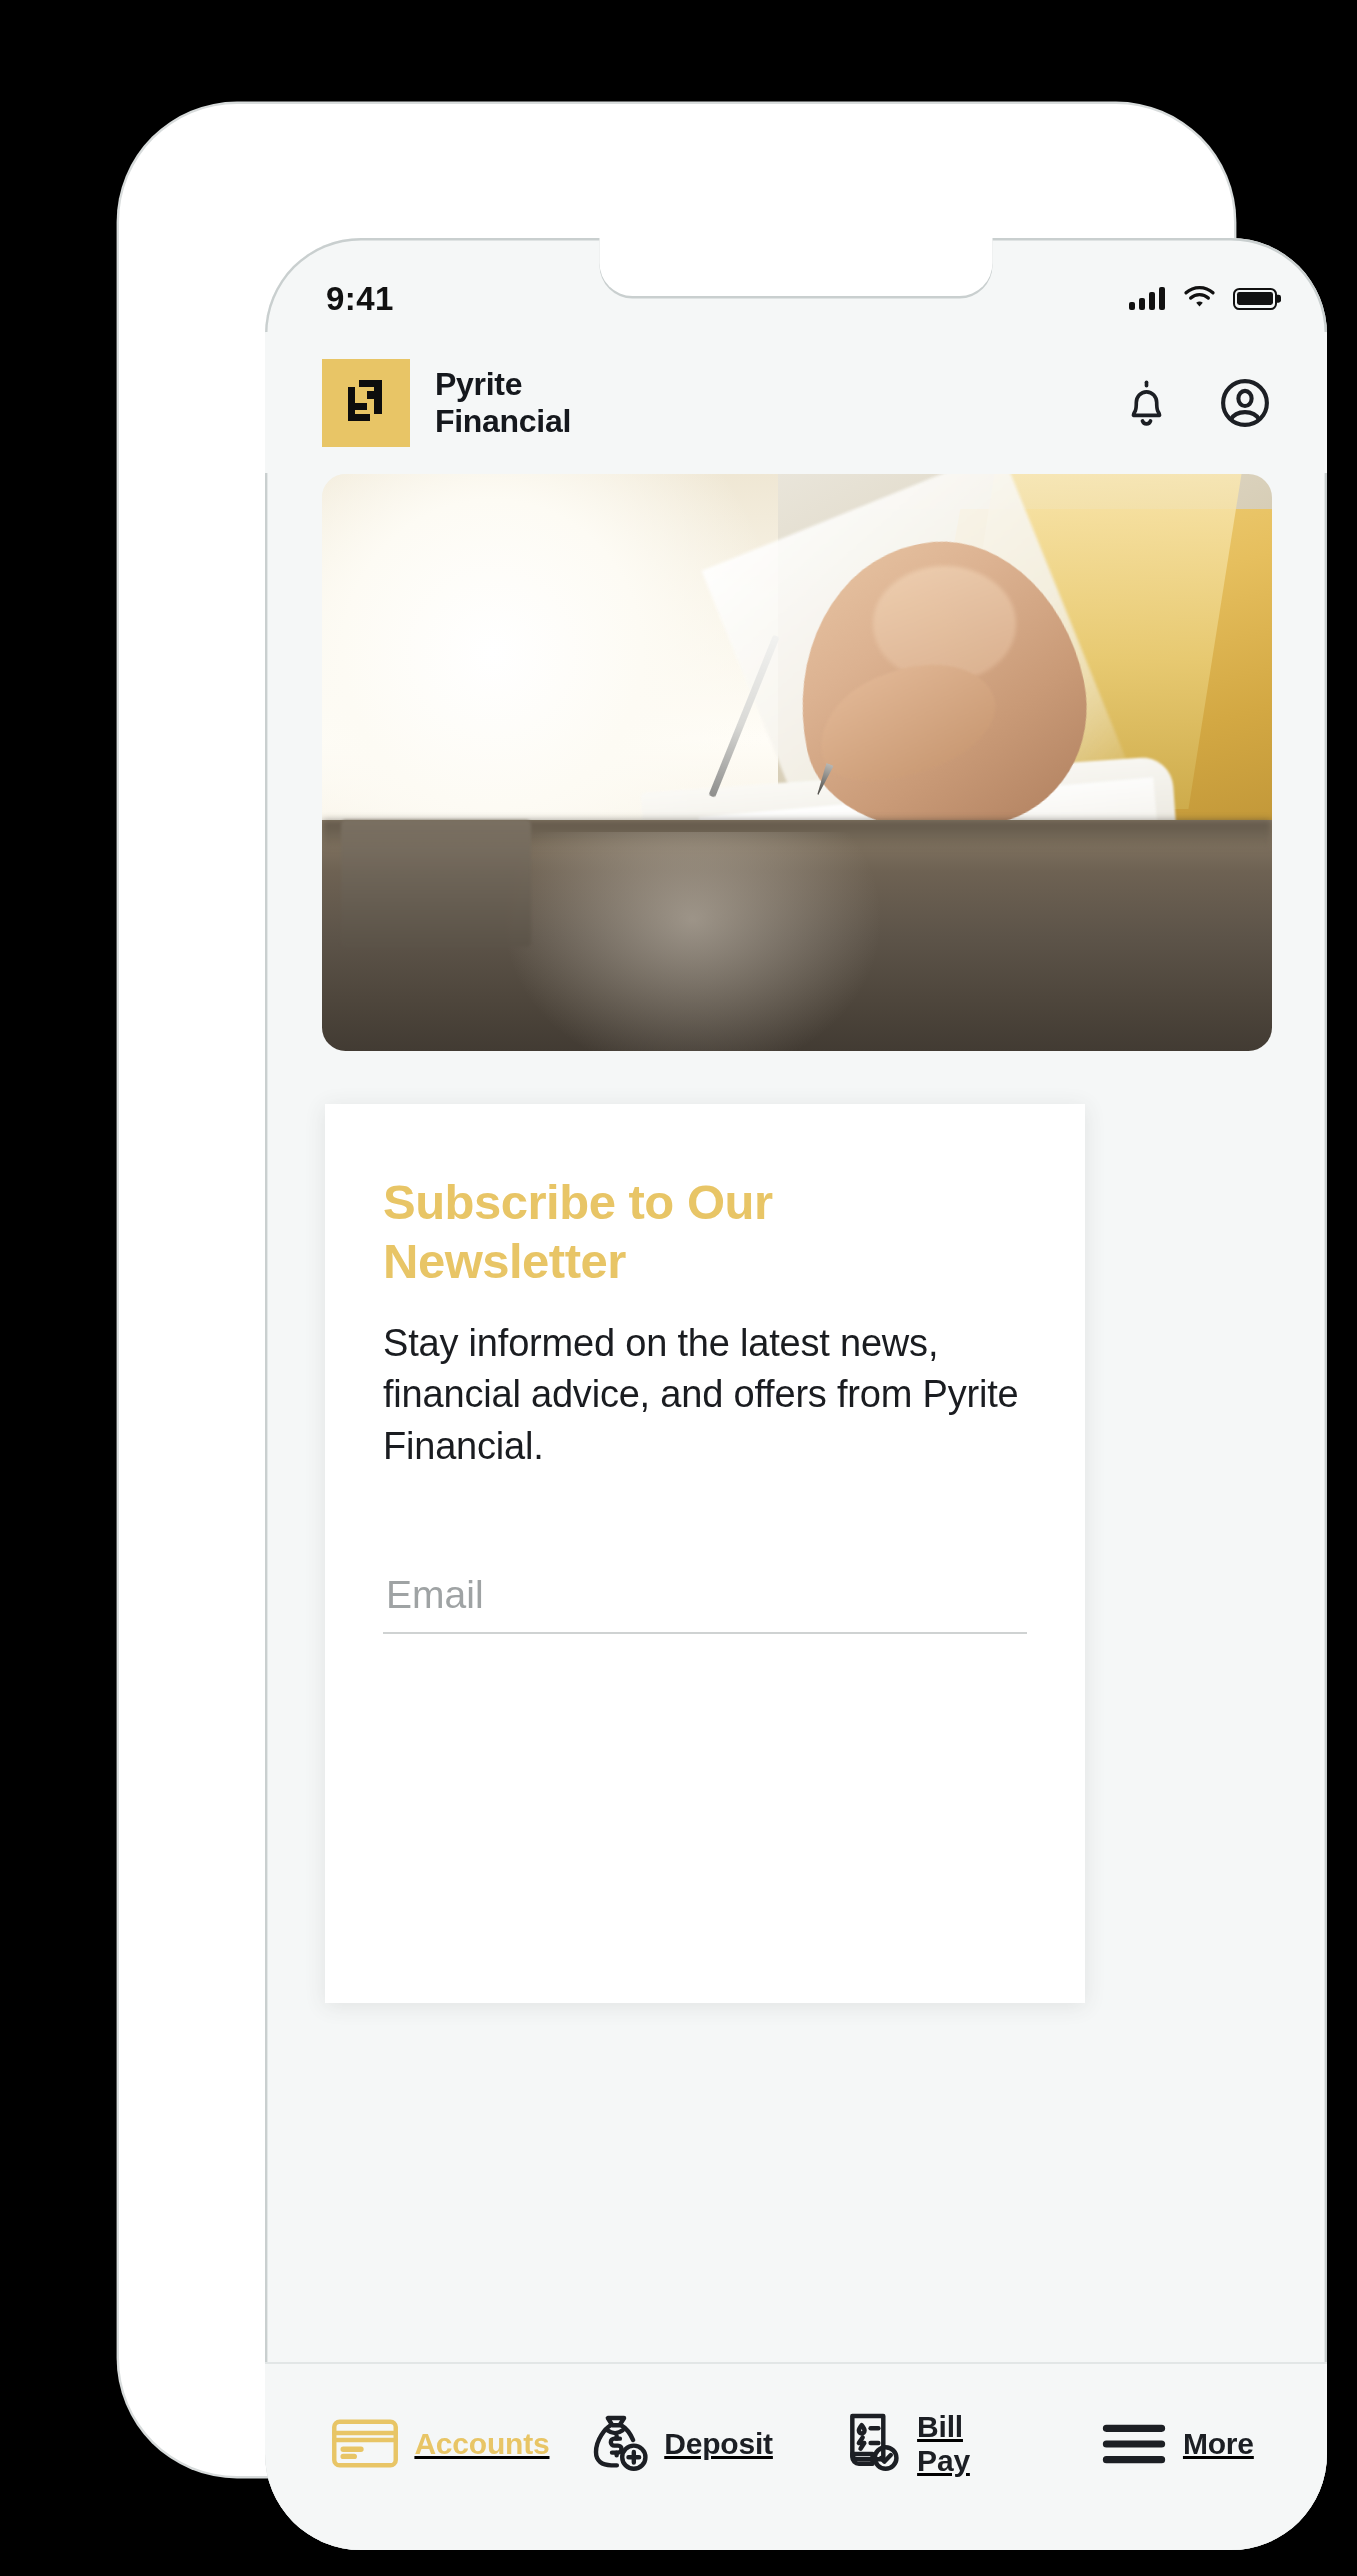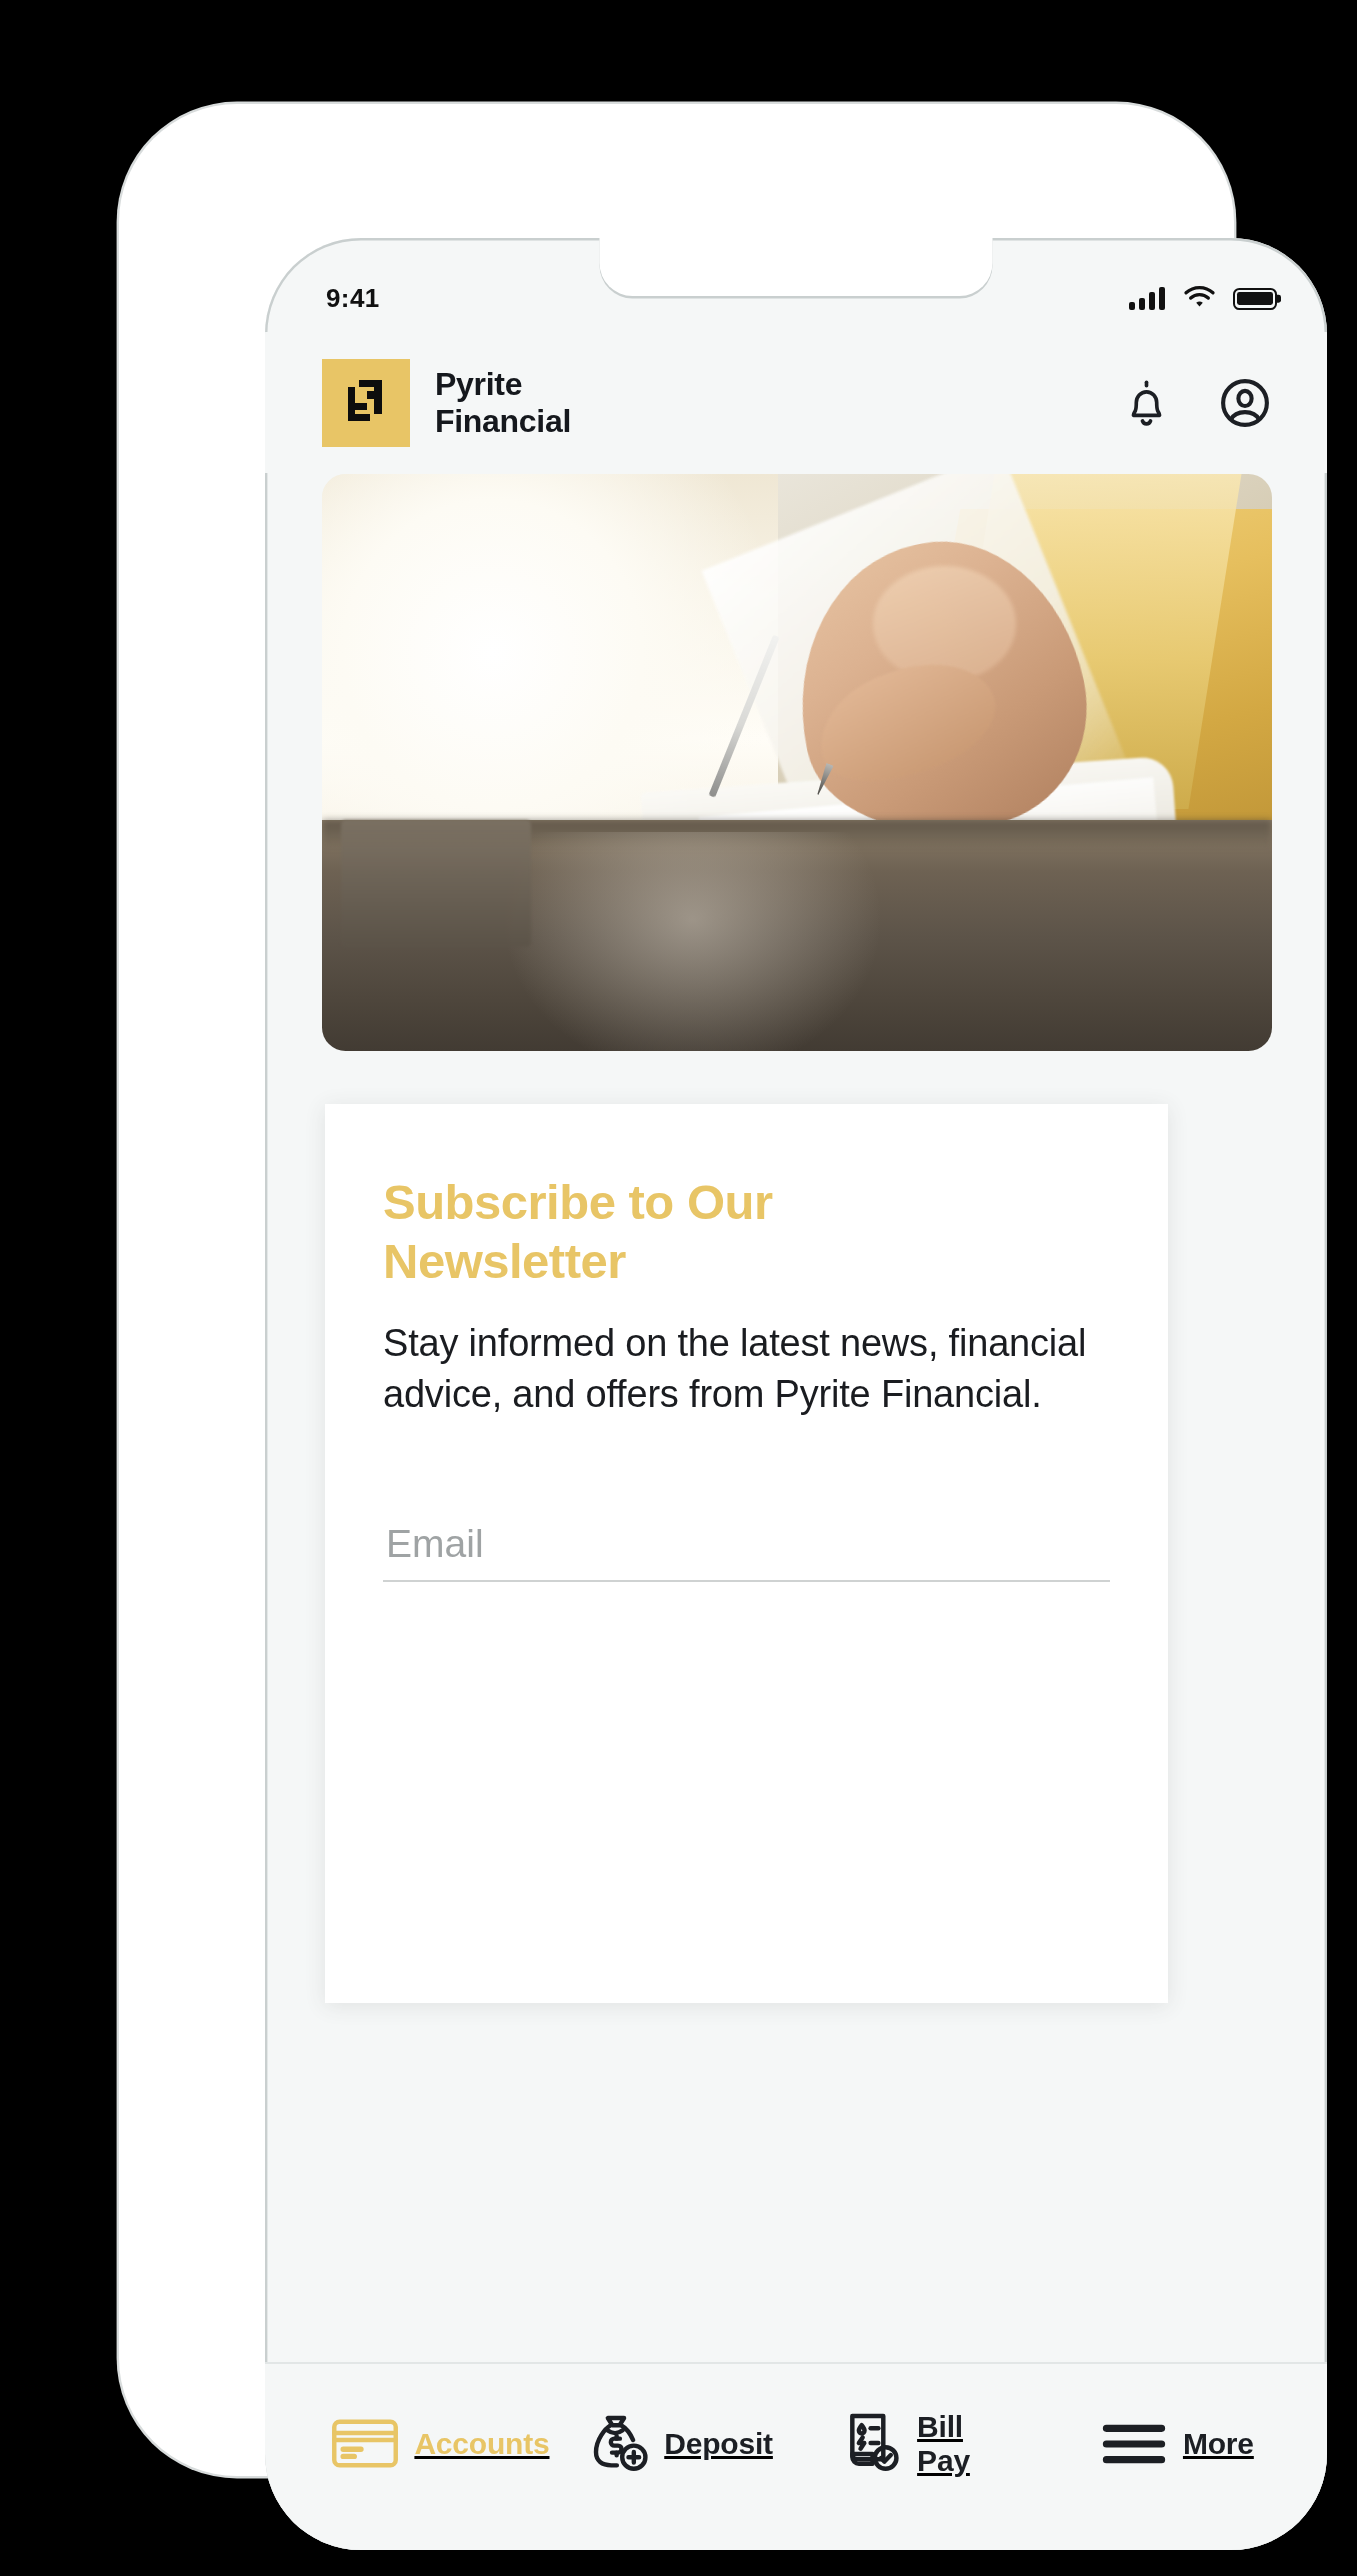--- a/index.html
+++ b/index.html
@@ -44,21 +44,21 @@
     z-index:40;
   }
 
   
   #status-bar {
     position:absolute; top:0; left:0; right:0; height:94px;
     display:flex; align-items:center; justify-content:space-between;
     padding:27px 50px 0 61px;
     z-index:30;
   }
-  #status-time { font-size:26px; font-weight:600; color:#111; letter-spacing:0.4px; }
+  #status-time { font-size:33px; font-weight:600; color:#111; letter-spacing:0.4px; }
   #status-icons { display:flex; align-items:center; gap:17.3px; }
 
   .signal { display:flex; align-items:flex-end; gap:3.9px; height:23.6px; }
   .signal i { display:block; width:6.3px; background:#111; border-radius:2px; }
   .signal i:nth-child(1){ height:7.9px; }
   .signal i:nth-child(2){ height:12.6px; }
   .signal i:nth-child(3){ height:18px; }
   .signal i:nth-child(4){ height:23.6px; }
 
   .battery {
@@ -209,21 +209,21 @@
   #hero-title {
     position:absolute; left:64px; bottom:58px;
     font-size:149px; font-weight:700; color:#ffffff;
     letter-spacing:-4.7px; line-height:.92;
     text-shadow:0 2.4px 17.3px rgba(40,32,22,.42);
   }
 
   
   #newsletter-card {
     position:absolute; top:866px; left:60px;
-    width:843px; height:899px;
+    width:760px; height:899px;
     background:#ffffff;
     box-shadow:0 3.1px 20.4px rgba(60,60,60,.11);
     padding:69px 58px 0 58px;
   }
   #newsletter-title {
     font-size:49px; font-weight:700; color:#e8c566;
     line-height:1.2; letter-spacing:-0.5px; white-space:pre-line;
   }
   #newsletter-body {
     margin-top:27px;

